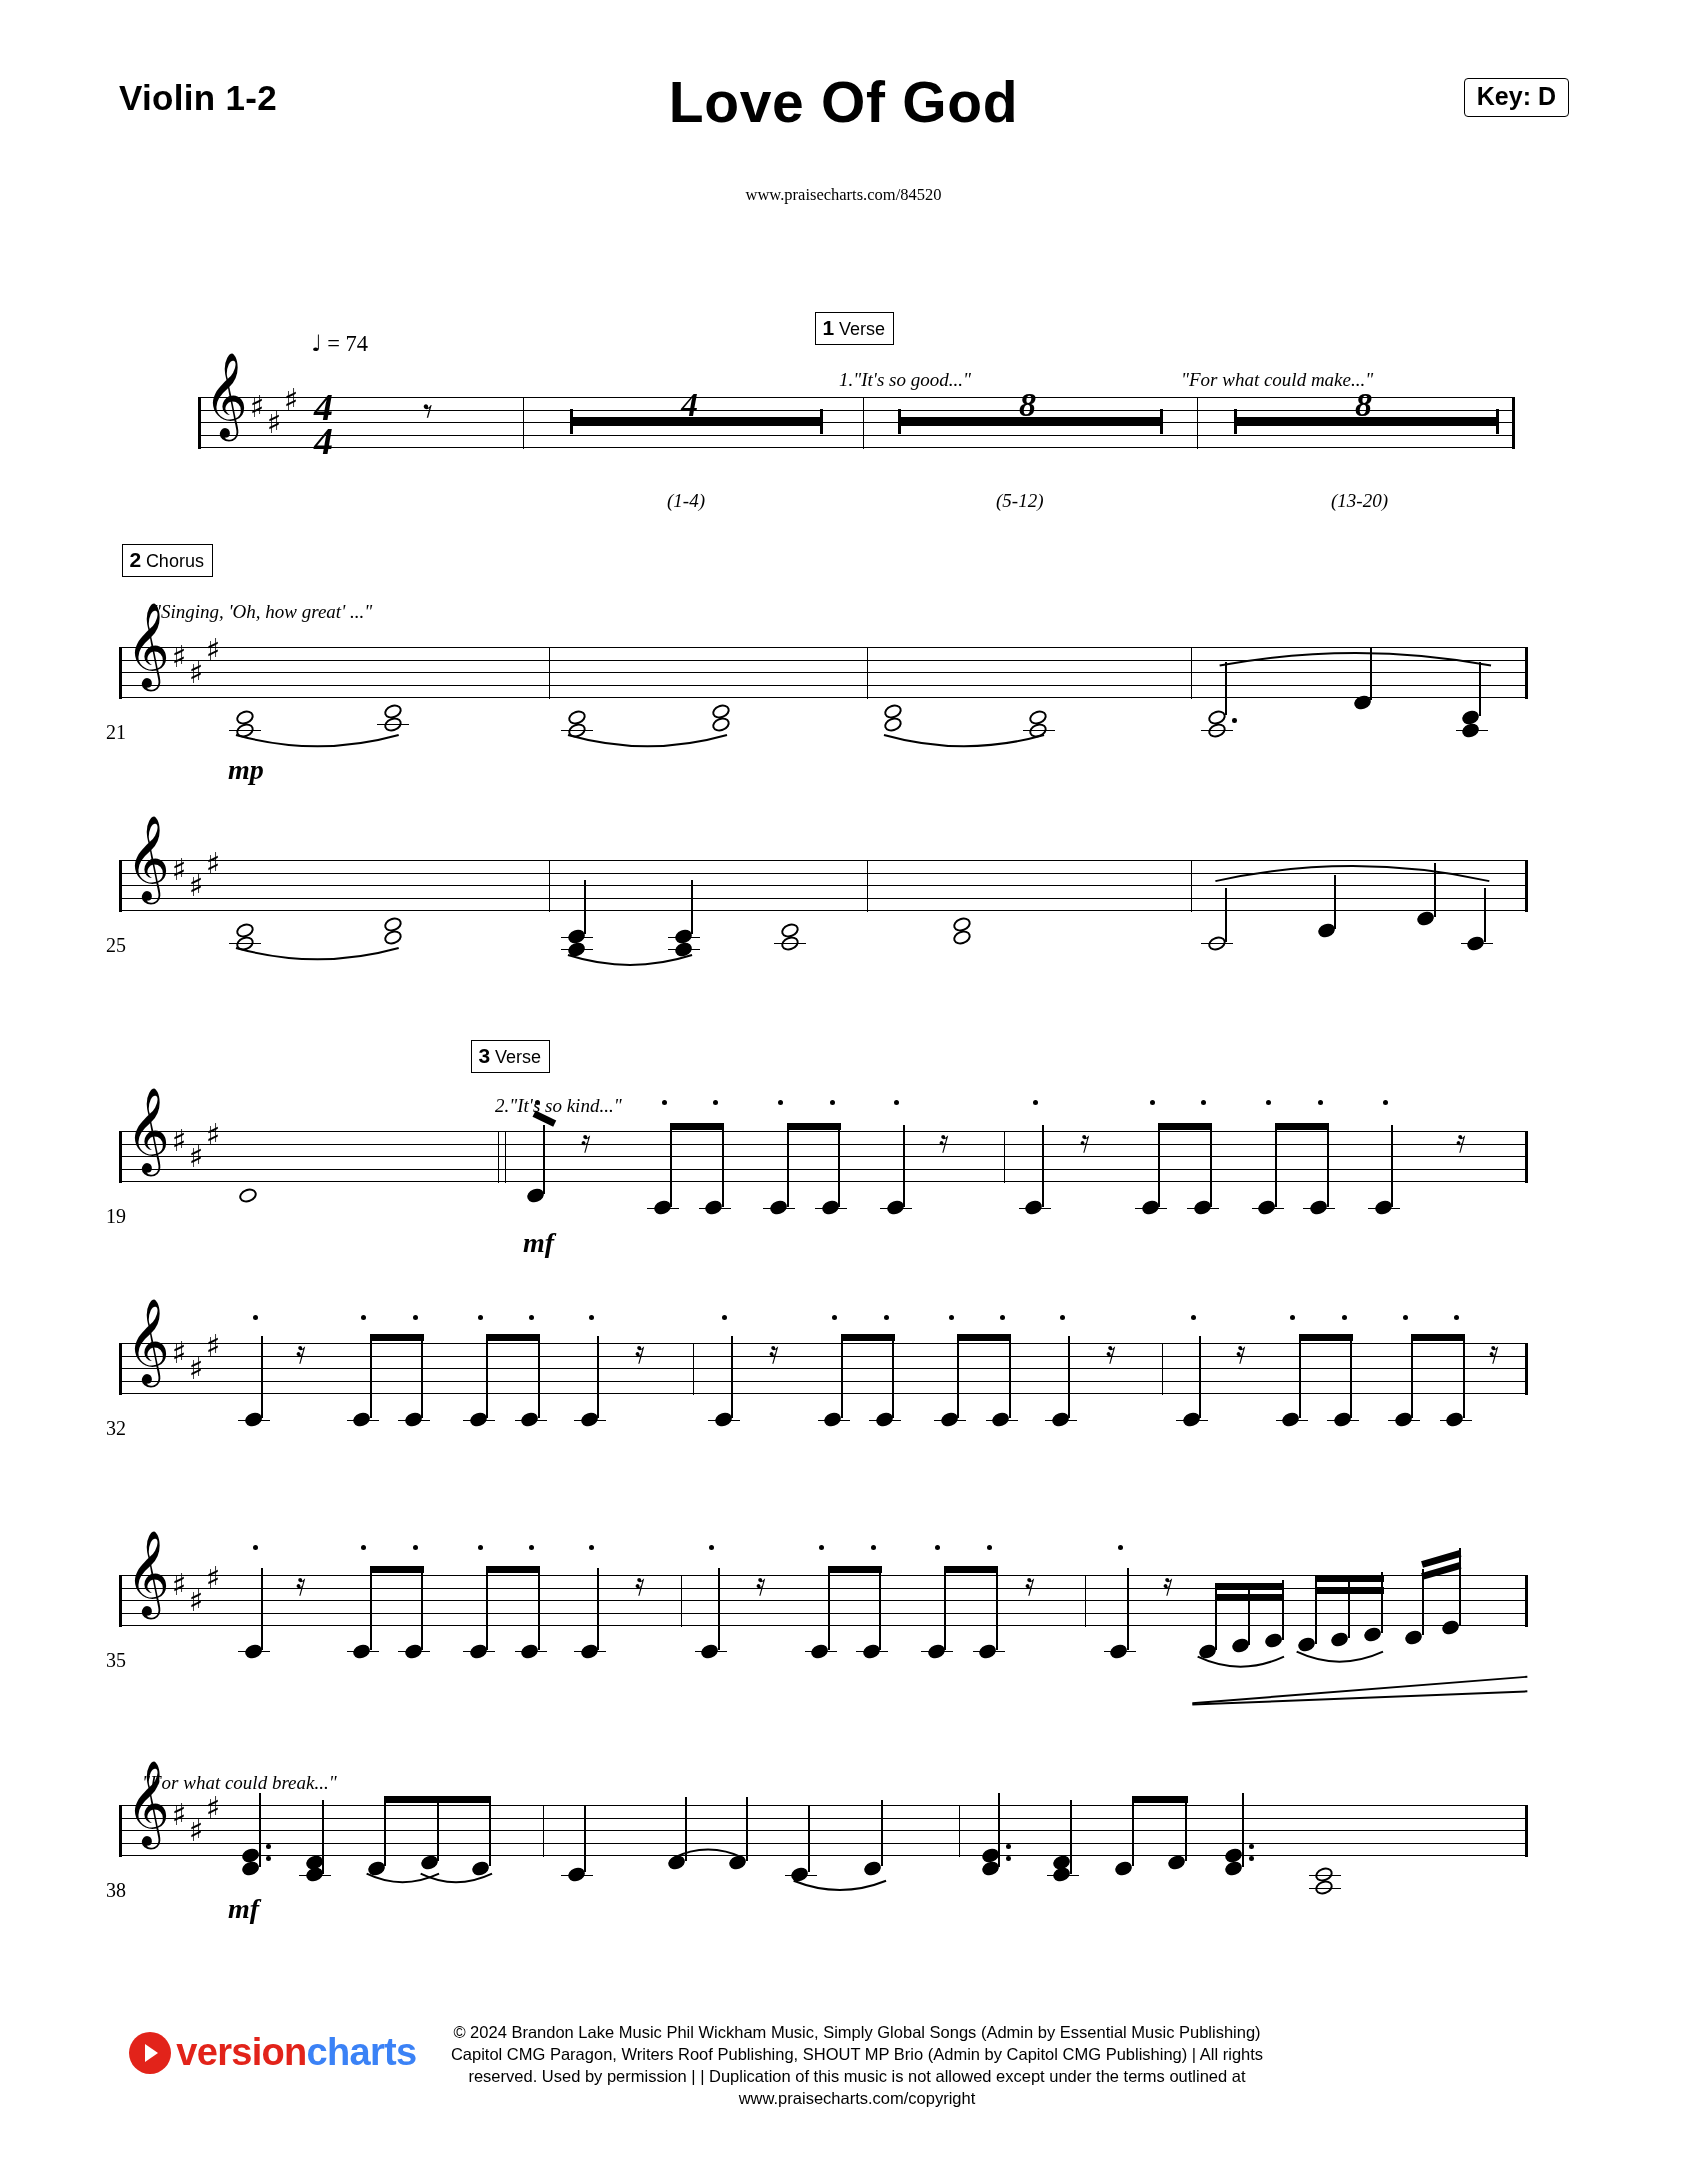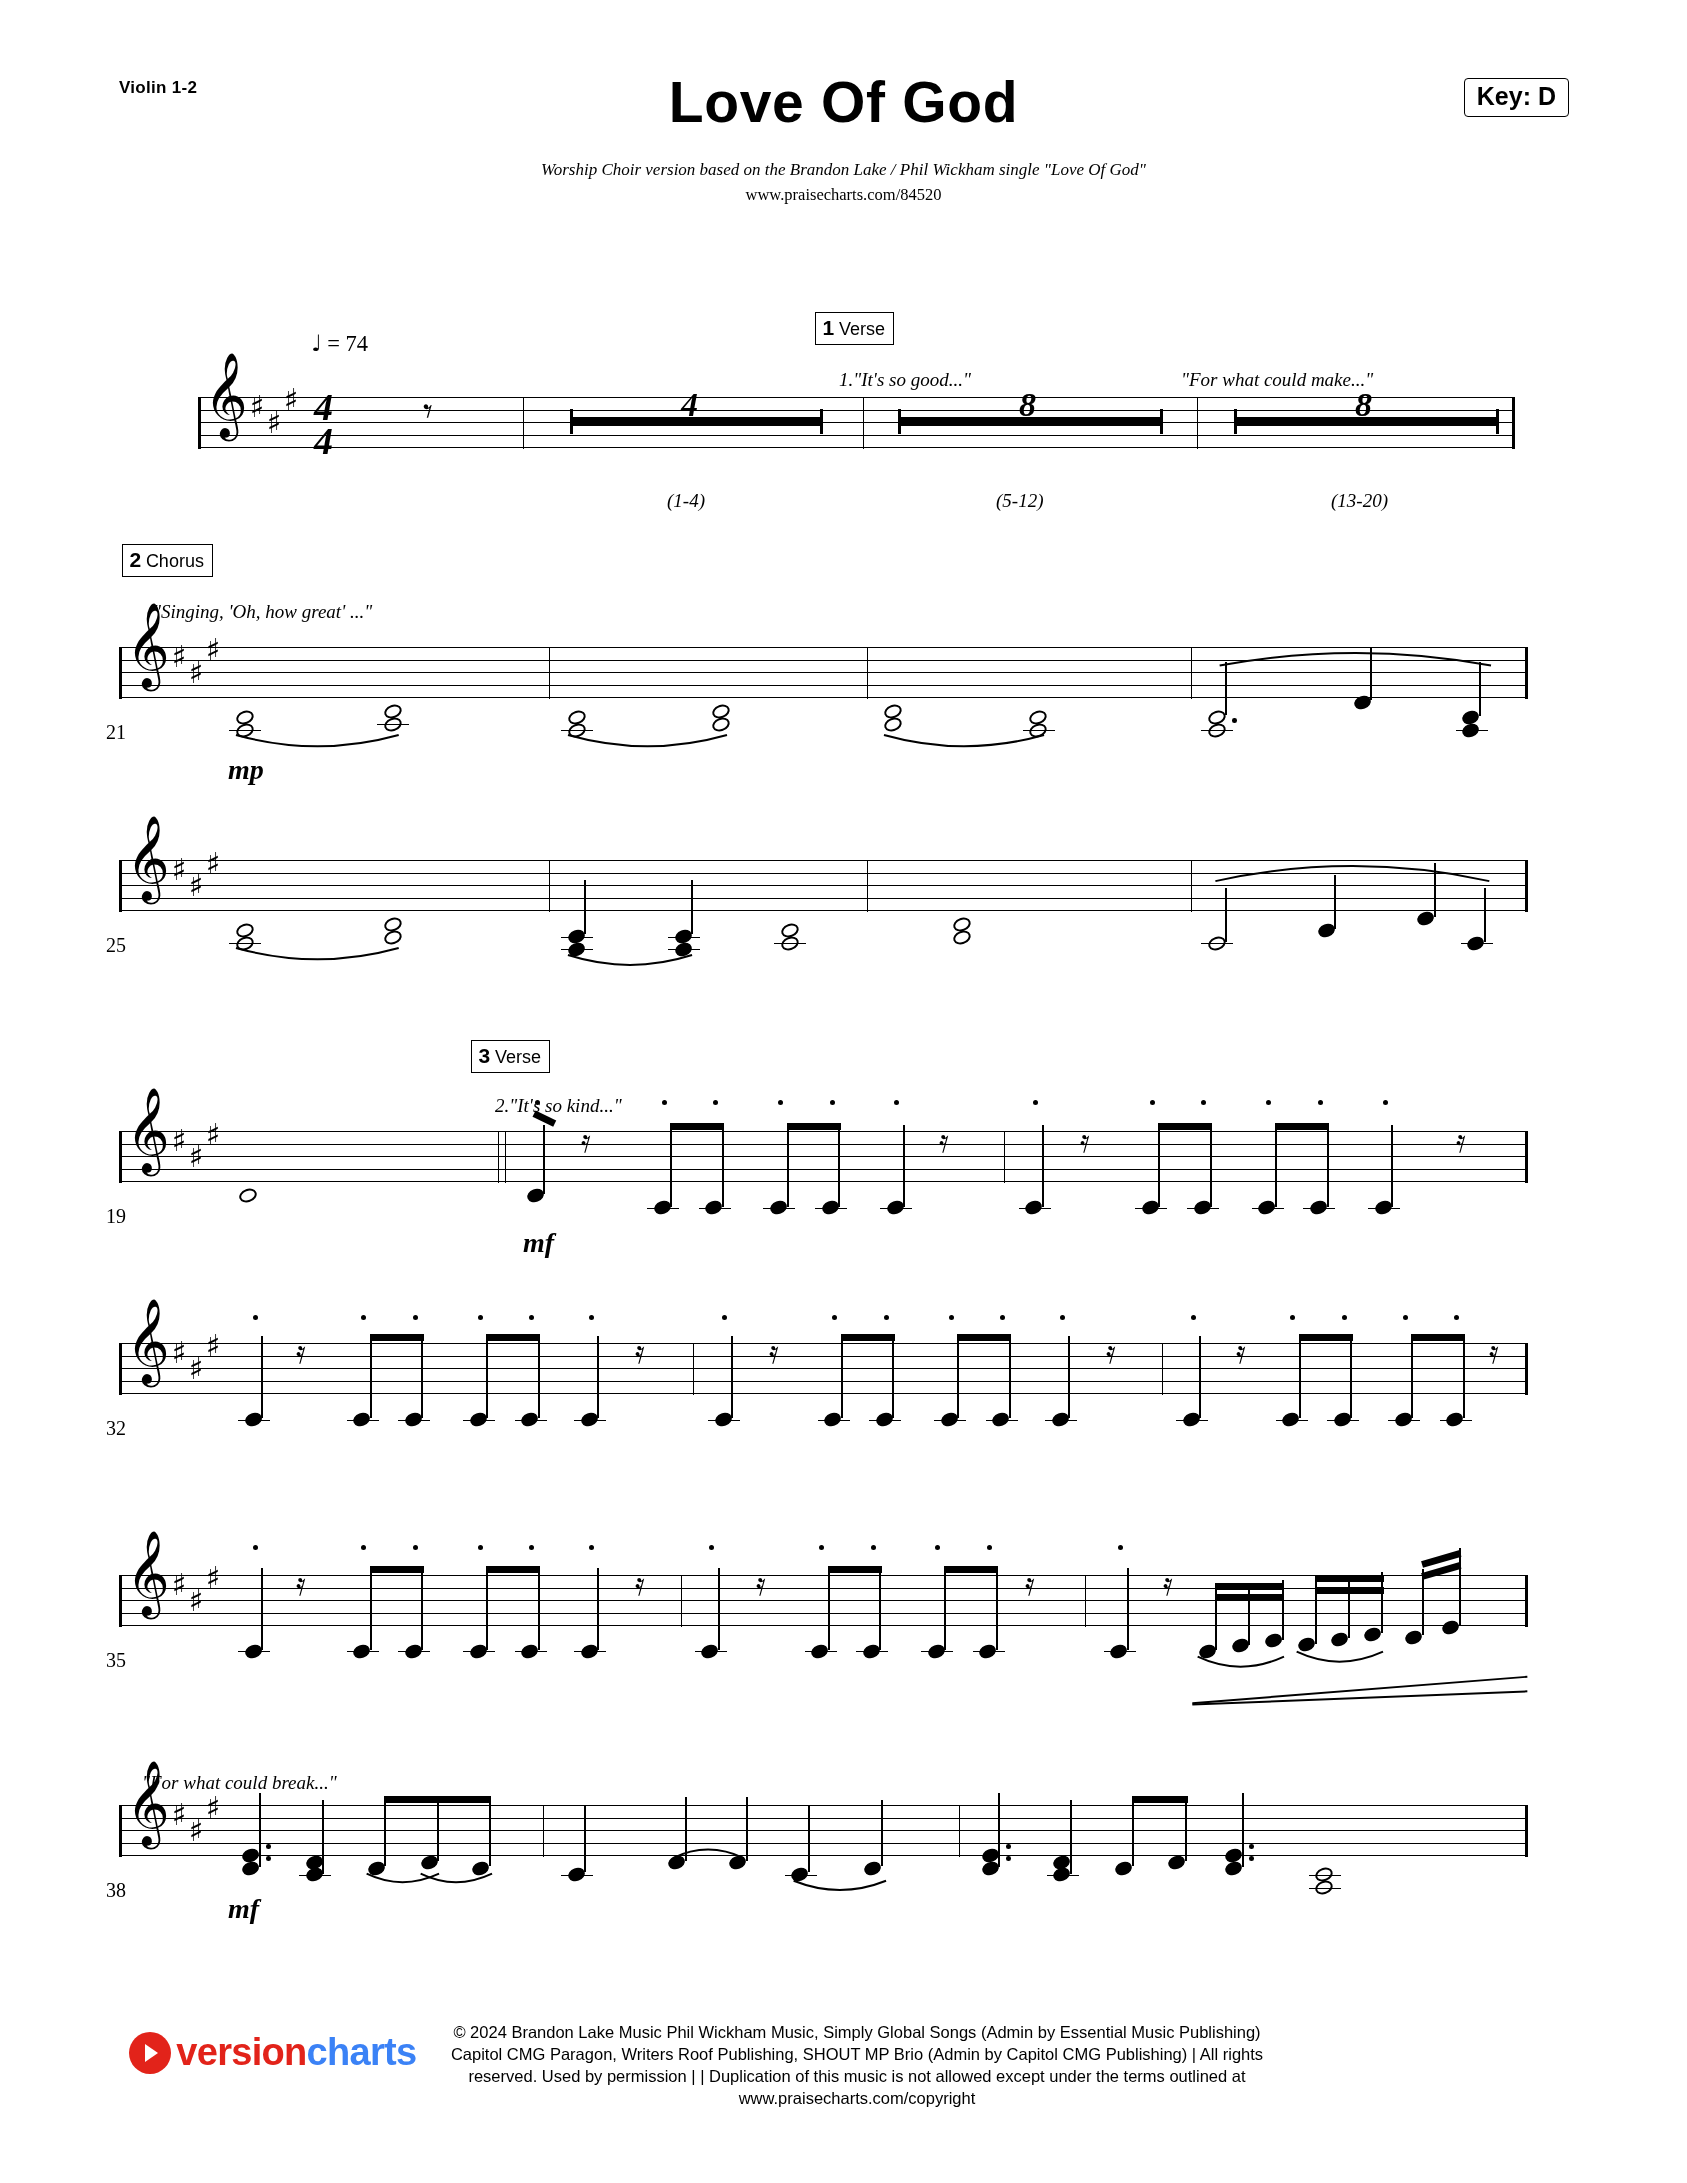--- a/index.html
+++ b/index.html
@@ -20,21 +20,21 @@
     width: 1687px;
     height: 2183px;
   }
 
   
   .instrument {
     position: absolute;
     left: 119px;
     top: 78px;
     font-family: "Liberation Sans", sans-serif;
-    font-size: 17px;
+    font-size: 35px;
     font-weight: bold;
     letter-spacing: 0.3px;
   }
   .title {
     position: absolute;
     left: 0;
     right: 0;
     top: 69px;
     text-align: center;
     font-family: "Liberation Sans", sans-serif;
@@ -252,21 +252,20 @@
   .pc-praise { color: #e2231a; }
   .pc-charts { color: #3b82f6; }
 </style>
 </head>
 <body>
 
 <div class="page">
 
   <div class="instrument">Violin 1-2</div>
   <div class="title">Love Of God</div>
-  <div class="subtitle1">Worship Choir version based on the Brandon Lake / Phil Wickham single "Love Of God"</div>
   <div class="subtitle2">www.praisecharts.com/84520</div>
   <div class="keybox">Key: D</div>
 
   <div class="sys">
 
     <div class="staff-lines" style="left:198px; top:397px; width:1317px; height:52px;">
       <div class="sline" style="top:0px;"></div>
       <div class="sline" style="top:12.6px;"></div>
       <div class="sline" style="top:25px;"></div>
       <div class="sline" style="top:38px;"></div>

